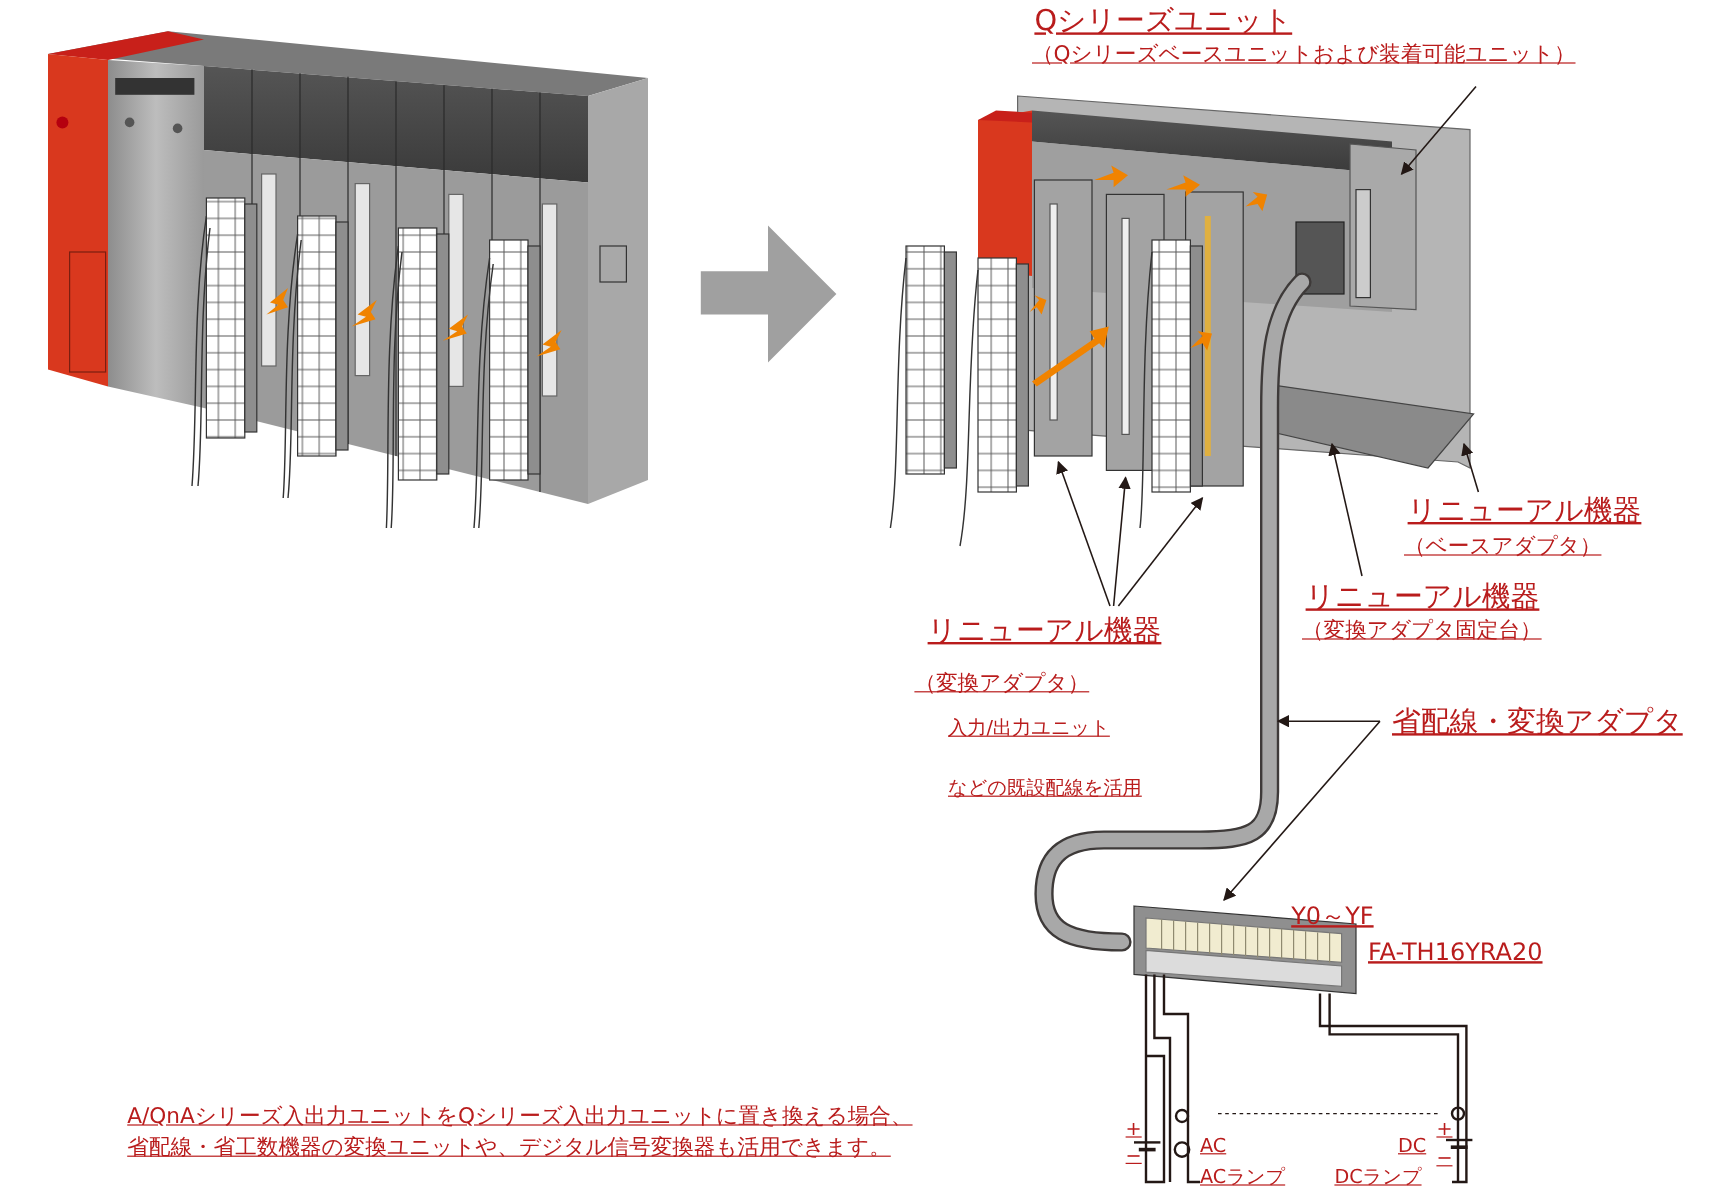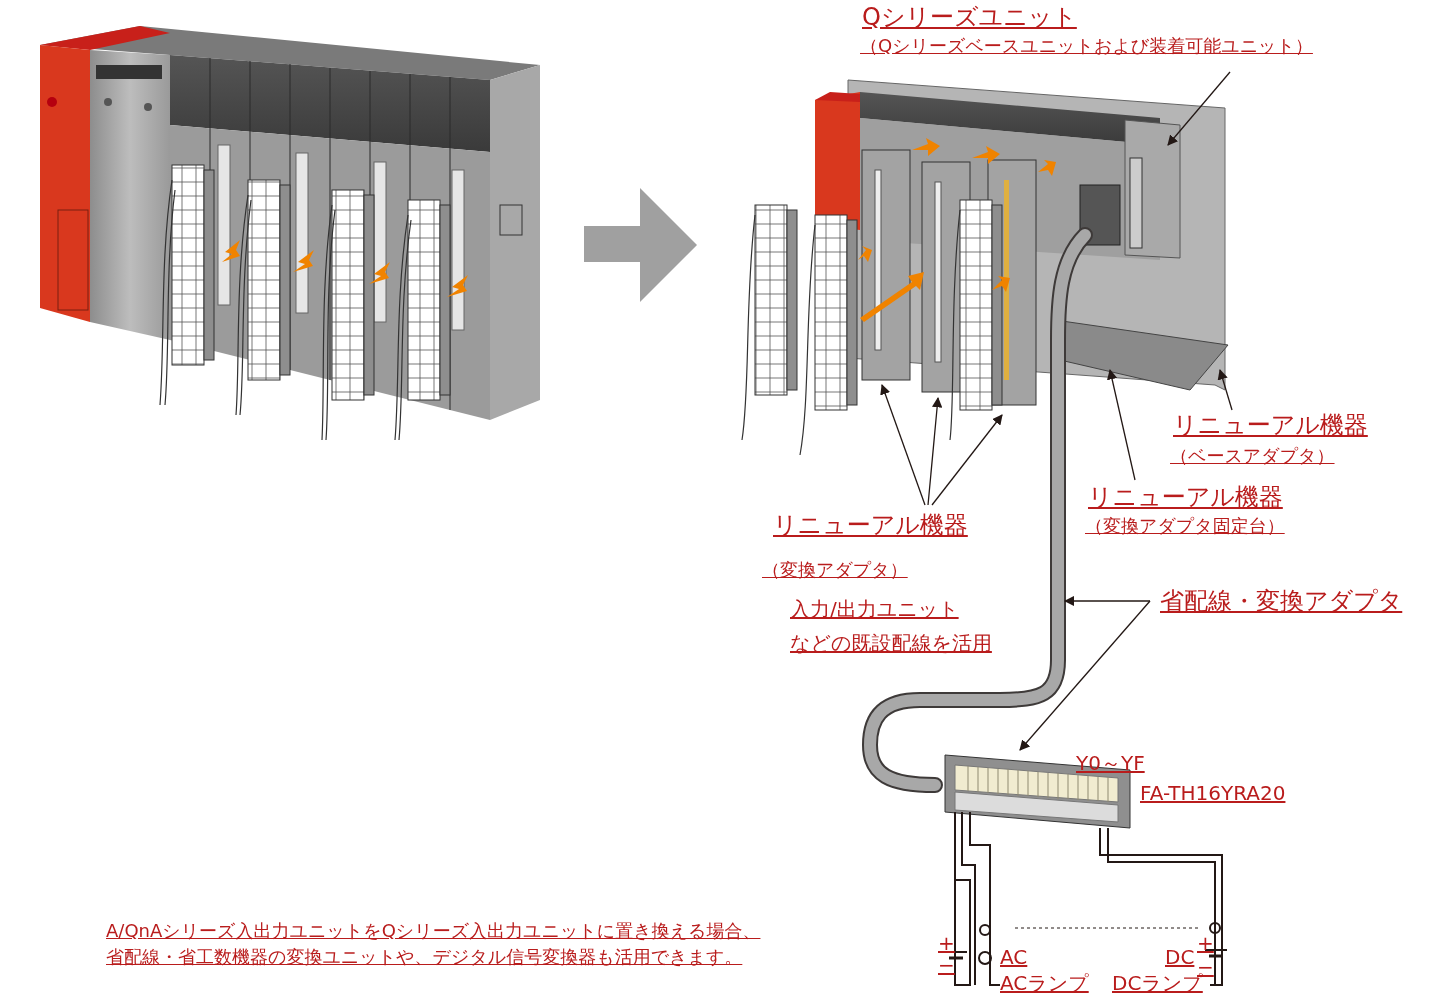--- a/index.html
+++ b/index.html
@@ -2,21 +2,21 @@
 <html><head>
 <meta charset="utf-8">
 <style>
   html, body { margin:0; padding:0; background:#ffffff; }
   body { width:1440px; height:1000px; position:relative; overflow:hidden;
          font-family:"DejaVu Sans","Liberation Sans",sans-serif; color:#231815; }
   #art { position:absolute; left:0; top:0; width:1440px; height:1000px; }
   .lbl { position:absolute; white-space:nowrap; line-height:1.15; color:#b91c1c;text-decoration:underline; }
   .big { font-size:24px; }
   .sub { font-size:18px; }
-  .mid { font-size:20px; }
+  .mid { font-size:16px; }
   .note { font-size:18px; line-height:1.45;margin-top:12px; }
   .model { font-size:20px;margin-top:16px; }
 </style>
 </head>
 <body>
 
 <svg id="art" viewBox="0 0 1440 1000" xmlns="http://www.w3.org/2000/svg">
   <defs>
     <linearGradient id="gGrey" x1="0" x2="1" y1="0" y2="0">
       <stop offset="0" stop-color="#8d8d8d"></stop>
@@ -226,21 +226,21 @@
 <div class="lbl big" style="left:1173px;top:412px;">リニューアル機器</div>
 <div class="lbl sub" style="left:1170px;top:446px;">（ベースアダプタ）</div>
 
 <div class="lbl big" style="left:1088px;top:484px;">リニューアル機器</div>
 <div class="lbl sub" style="left:1085px;top:516px;">（変換アダプタ固定台）</div>
 
 <div class="lbl big" style="left:773px;top:512px;">リニューアル機器</div>
 <div class="lbl sub" style="left:762px;top:546px;margin-top:14px;">（変換アダプタ）</div>
 
 <div class="lbl mid" style="left:790px;top:598px;">入力/出力ユニット</div>
-<div class="lbl mid" style="left:790px;top:632px;">などの既設配線を活用</div>
+<div class="lbl mid" style="left:790px;top:648px;">などの既設配線を活用</div>
 
 <div class="lbl big" style="left:1160px;top:588px;">省配線・変換アダプタ</div>
 
 <div class="lbl model" style="left:1076px;top:736px;">Y0～YF</div>
 <div class="lbl model" style="left:1140px;top:766px;">FA-TH16YRA20</div>
 
 <div class="lbl mid" style="left:938px;top:932px;">+</div>
 <div class="lbl mid" style="left:938px;top:954px;">−</div>
 <div class="lbl mid" style="left:1000px;top:946px;text-align:center;">AC</div>
 <div class="lbl mid" style="left:1000px;top:972px;">ACランプ</div>

